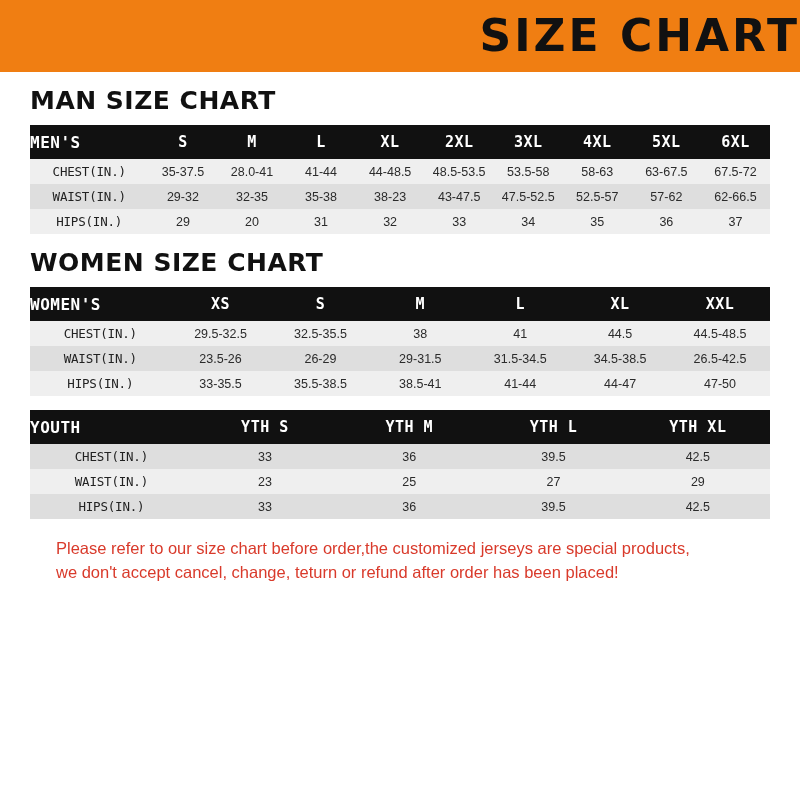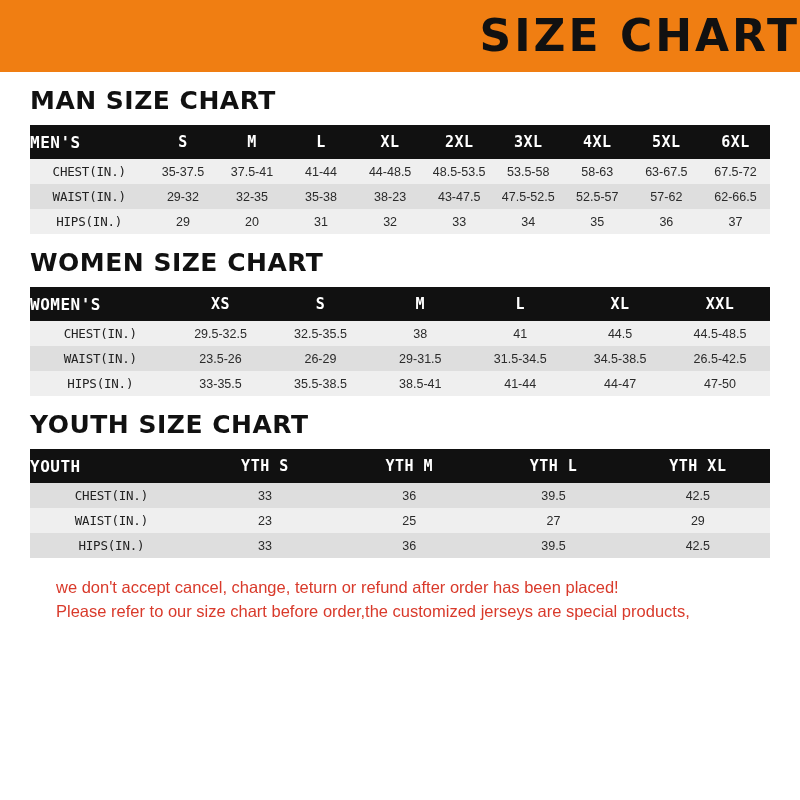--- a/index.html
+++ b/index.html
@@ -145,21 +145,21 @@
             <th>3XL</th>
             <th>4XL</th>
             <th>5XL</th>
             <th>6XL</th>
           </tr>
         </thead>
         <tbody>
           <tr class="row-light">
             <td class="row-label">CHEST(IN.)</td>
             <td>35-37.5</td>
-            <td>37.5-41</td>
+            <td>28.0-41</td>
             <td>41-44</td>
             <td>44-48.5</td>
             <td>48.5-53.5</td>
             <td>53.5-58</td>
             <td>58-63</td>
             <td>63-67.5</td>
             <td>67.5-72</td>
           </tr>
           <tr class="row-dark">
             <td class="row-label">WAIST(IN.)</td>
@@ -238,21 +238,20 @@
             <td>38.5-41</td>
             <td>41-44</td>
             <td>44-47</td>
             <td>47-50</td>
           </tr>
         </tbody>
       </table>
     </div>
 
     <div class="section">
-      <div class="section-title">YOUTH SIZE CHART</div>
       <table class="size-table youth-table">
         <colgroup>
           <col class="lbl">
           <col>
             <col>
             <col>
             <col>
         </colgroup>
         <thead>
           <tr>
@@ -283,18 +282,18 @@
             <td>33</td>
             <td>36</td>
             <td>39.5</td>
             <td>42.5</td>
           </tr>
         </tbody>
       </table>
     </div>
 
     <div class="footer-note">
+      <span class="line">Please refer to our size chart before order,the customized jerseys are special products,</span>
       <span class="line">we don't accept cancel, change, teturn or refund after order has been placed!</span>
-      <span class="line">Please refer to our size chart before order,the customized jerseys are special products,</span>
     </div>
 
   </div>
 </div>
 
 </body></html>

